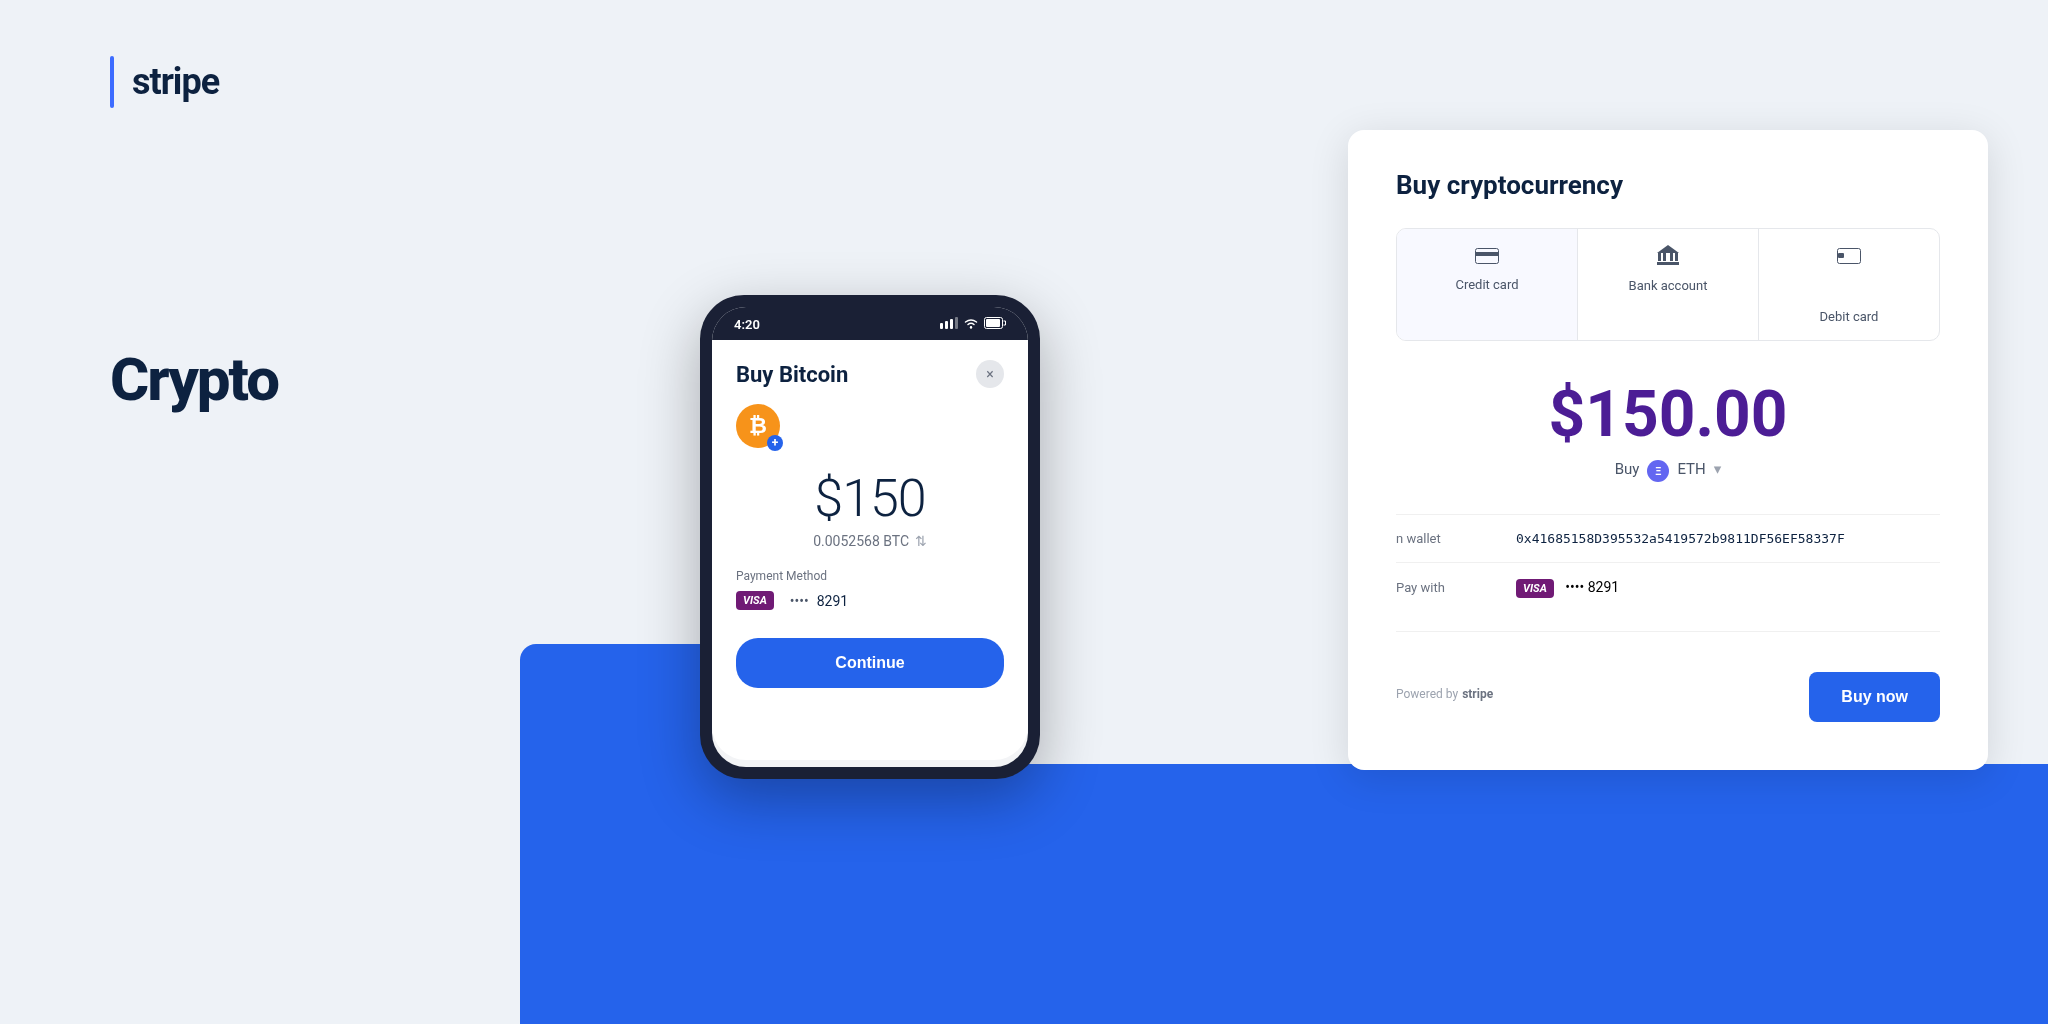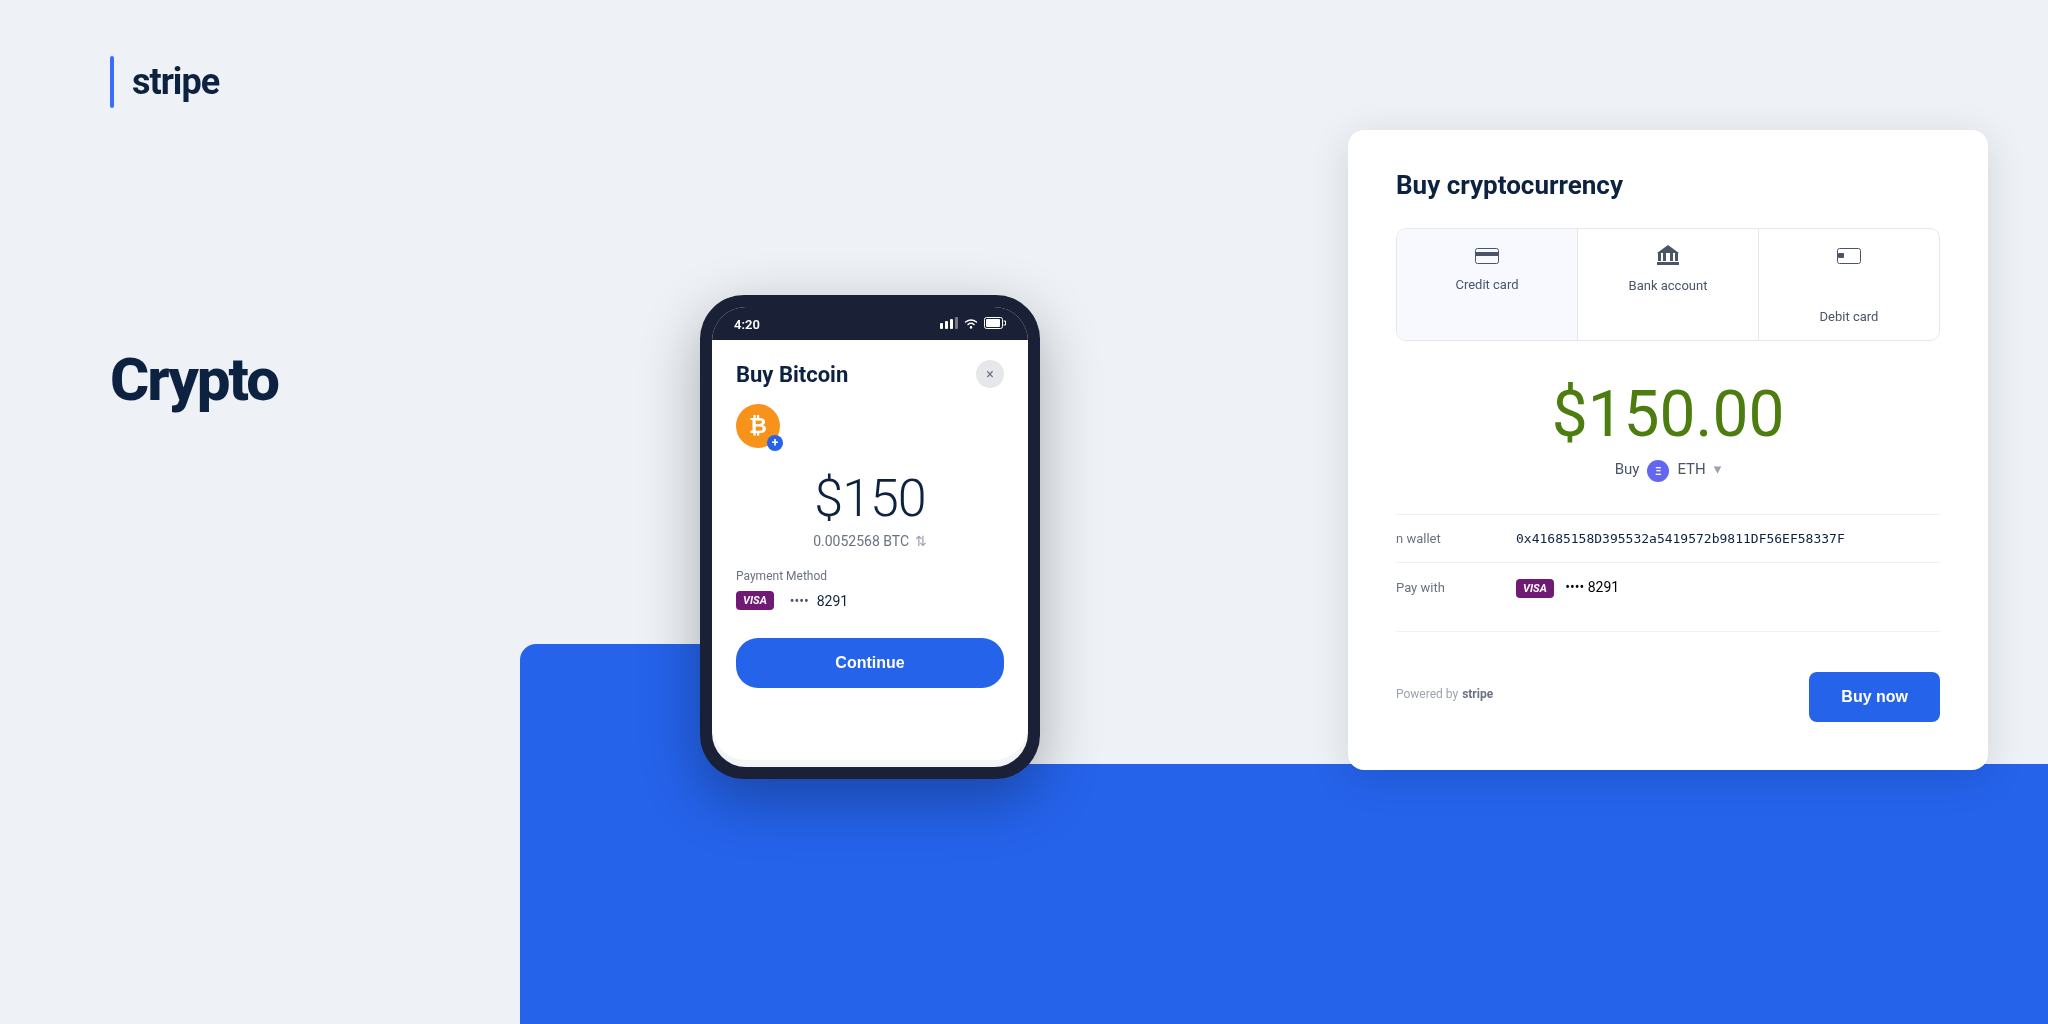--- a/index.html
+++ b/index.html
@@ -128,22 +128,22 @@
       font-size: 20px;
       color: #4a5568;
     }
     .pm-label {
       font-size: 13px;
       color: #4a5568;
     }
 
     .amount-display {
       font-size: 64px;
-      font-weight: 400;
-      color: #4d7c0f;
+      font-weight: 700;
+      color: #4c1d95;
       text-align: center;
       margin-bottom: 8px;
     }
 
     .buy-eth-row {
       display: flex;
       align-items: flex-start;
       justify-content: center;
       gap: 8px;
       margin-bottom: 32px;

